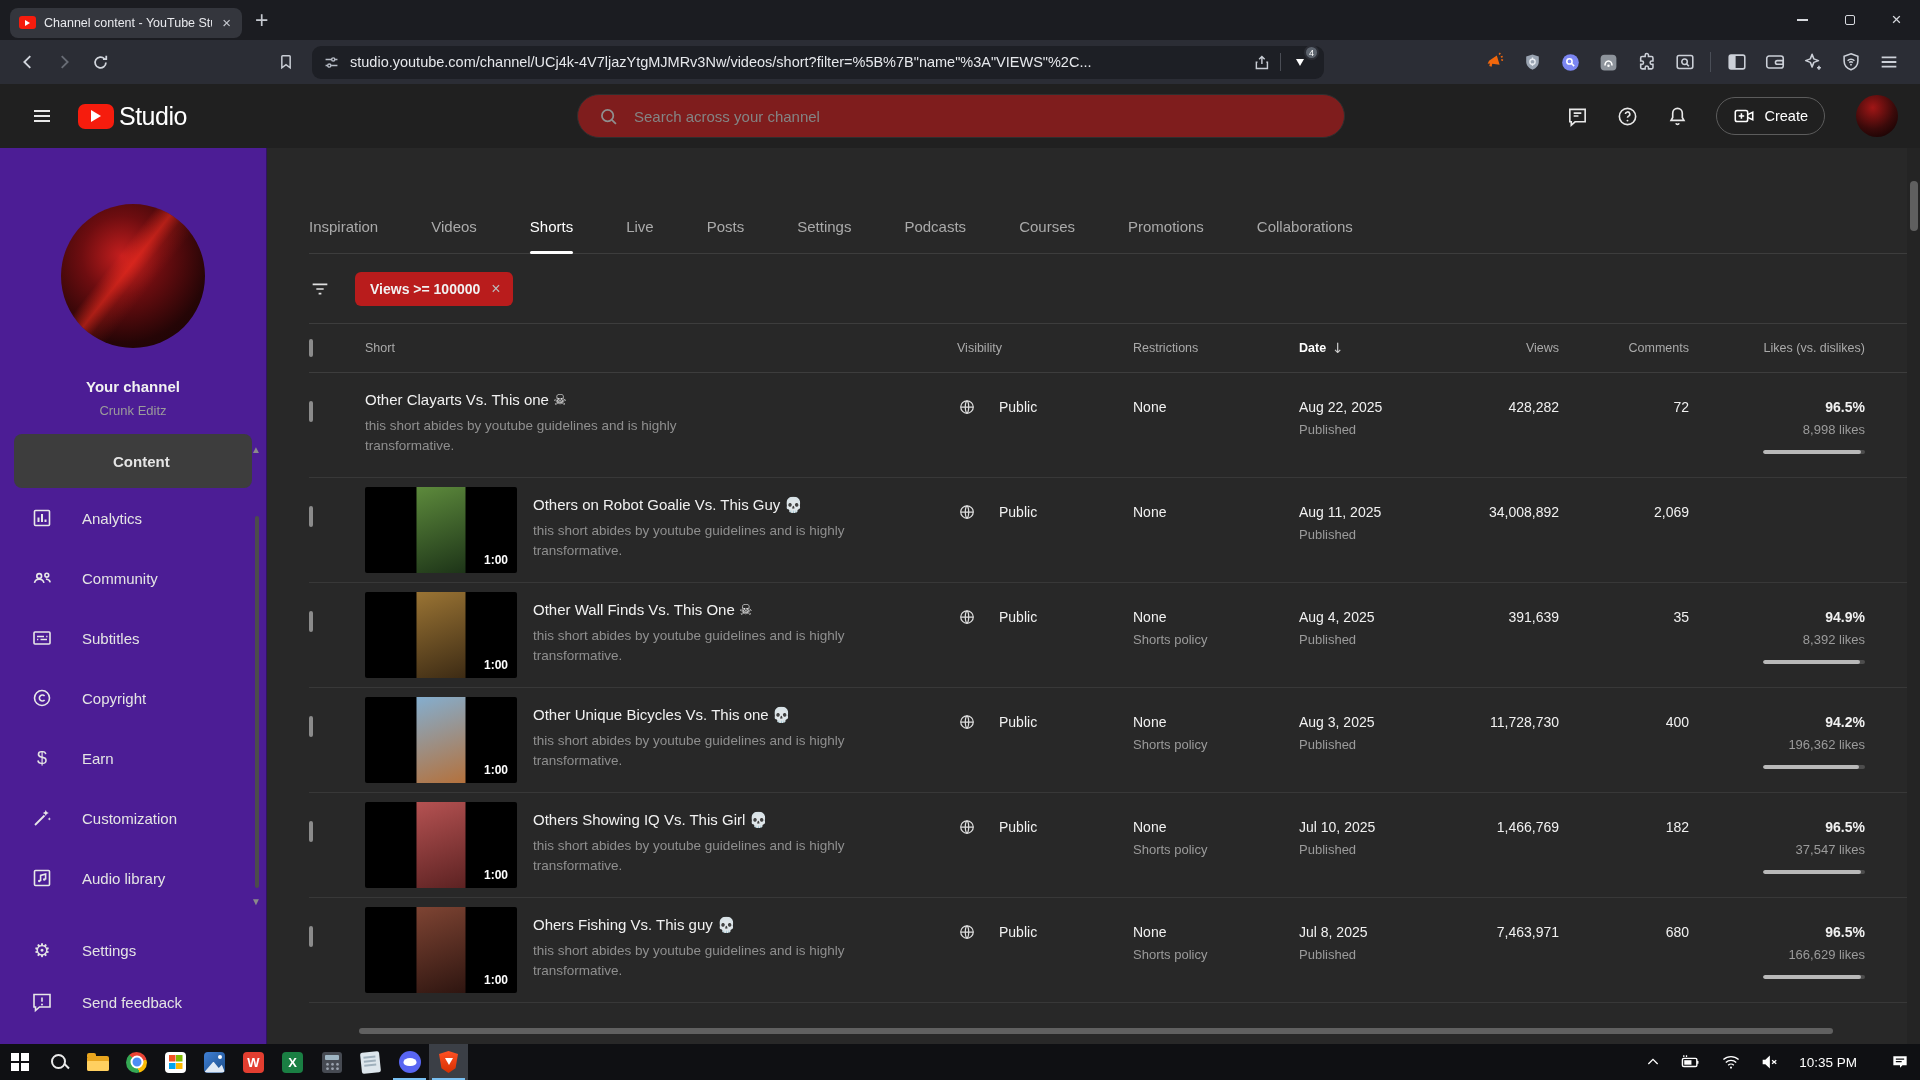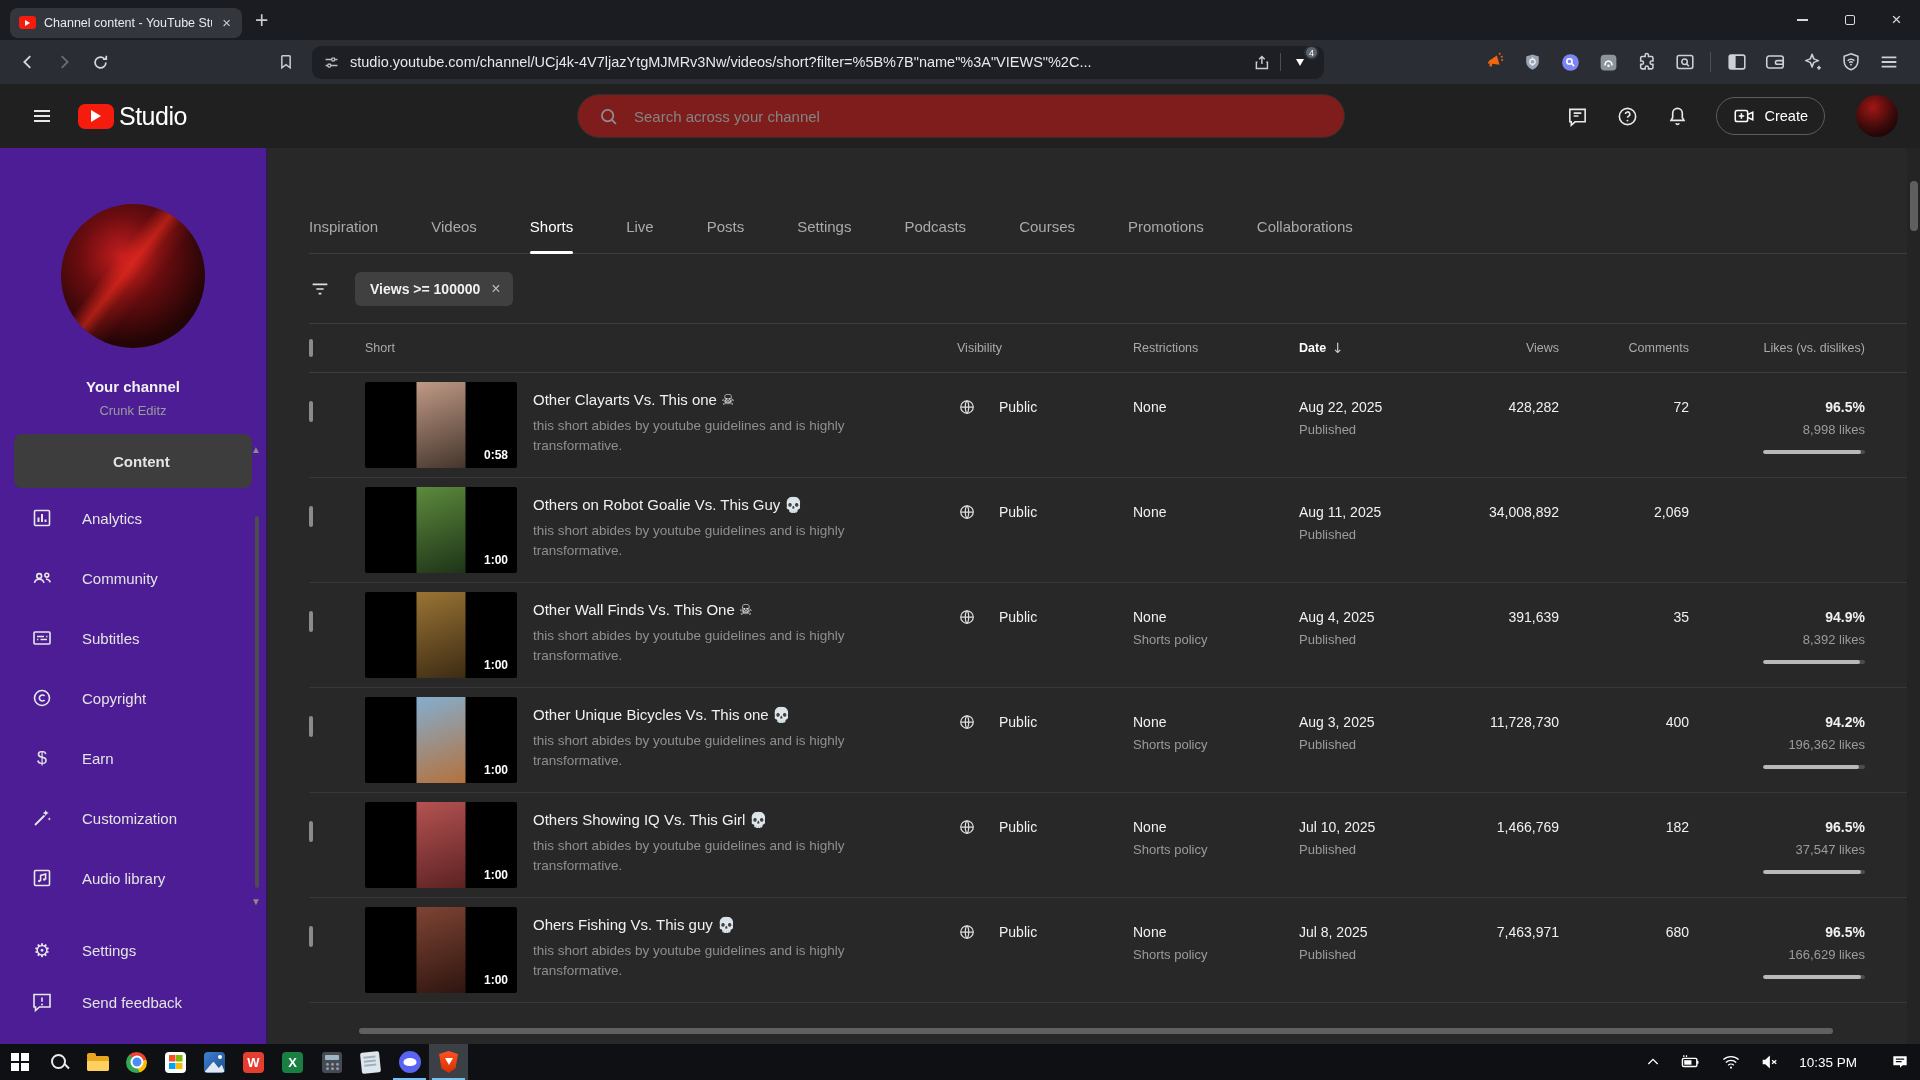--- a/index.html
+++ b/index.html
@@ -71,21 +71,21 @@
   .s-down{position:absolute;top:748px;right:5px;color:#8a8a8a;font-size:10px;}
   .s-scrollthumb{position:absolute;top:368px;right:7px;width:4px;height:372px;background:#4c4c4c;border-radius:2px;}
 
   
   .content{flex:1;position:relative;padding-left:42px;margin-right:13px;overflow:hidden;}
   .tabs-row{margin-top:70px;display:flex;gap:53px;border-bottom:1px solid #3d3d3d;}
   .tab-item{color:#aaa;font-size:15px;font-weight:500;padding-bottom:18px;position:relative;white-space:nowrap;}
   .tab-item.active{color:#fff;}
   .tab-item.active::after{content:'';position:absolute;left:0;right:0;bottom:-1px;height:3px;background:#fff;border-radius:2px;}
   .filter-row{height:70px;display:flex;align-items:center;gap:24px;border-bottom:1px solid #3d3d3d;}
-  .chip{display:flex;align-items:center;gap:11px;background:#404040;border-radius:6px;height:34px;padding:0 12px 0 15px;color:#f1f1f1;font-size:14px;font-weight:700;}
+  .chip{display:flex;align-items:center;gap:11px;background:#b91c1c;border-radius:6px;height:34px;padding:0 12px 0 15px;color:#f1f1f1;font-size:14px;font-weight:700;}
   .chip .x{color:#bbb;font-weight:400;font-size:16px;}
   .grid{display:grid;grid-template-columns:56px minmax(0,1fr) 176px 166px 160px 100px 130px 176px;padding-right:42px;}
   .thead{height:49px;align-items:center;border-bottom:1px solid #3d3d3d;color:#aaa;font-size:12.5px;}
   .thead .date-h{color:#fff;font-weight:700;display:flex;align-items:center;gap:6px;}
   .thead .arrow{color:#ccc;font-weight:400;font-size:14px;font-family:"DejaVu Sans",sans-serif;}
   .num{text-align:right;}
   .cb{width:18px;height:18px;border:2px solid #8b8b8b;border-radius:2px;}
   .row{height:105px;border-bottom:1px solid #383838;}
   .row>div{padding-top:26px;}
   .c-check{padding-top:30px !important;}
@@ -515,24 +515,20 @@
           <span class="arrow">↓</span>
         </div>
         <div class="num">Views</div>
         <div class="num">Comments</div>
         <div class="num">Likes (vs. dislikes)</div>
       </div>
 
         <div class="grid row">
           <div class="c-check"><span class="cb"></span></div>
           <div class="c-short">
-            <span class="thumb">
-              <span class="strip" style="background: linear-gradient(160deg, rgb(192, 154, 134) 0%, rgb(69, 53, 44) 100%);"></span>
-              <span class="dur">0:58</span>
-            </span>
             <span>
               <div class="rtitle">Other Clayarts Vs. This one ☠</div>
               <div class="rdesc">this short abides by youtube guidelines and is highly transformative.</div>
             </span>
           </div>
           <div class="c-vis">
             <svg class="ic" width="20" height="20" viewBox="0 0 24 24" fill="none" stroke="#dcdcdc" stroke-width="1.5">
               <circle cx="12" cy="12" r="7.5"></circle>
               <path d="M4.5 12h15M12 4.5c2.7 2 2.7 13 0 15M12 4.5c-2.7 2-2.7 13 0 15"></path>
             </svg>

